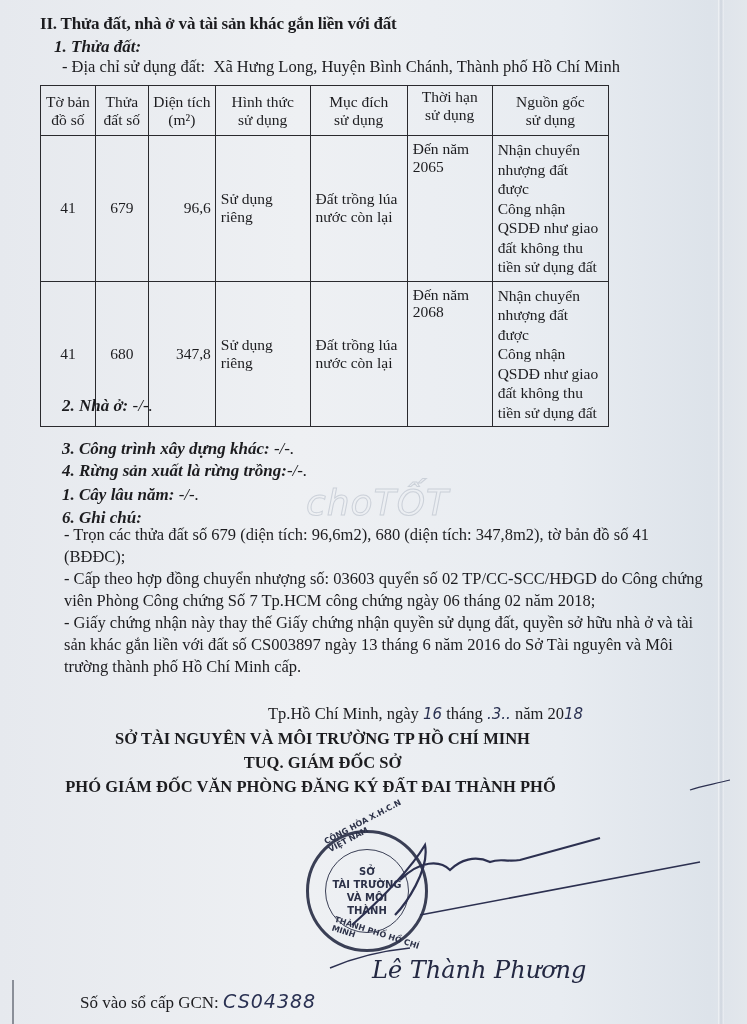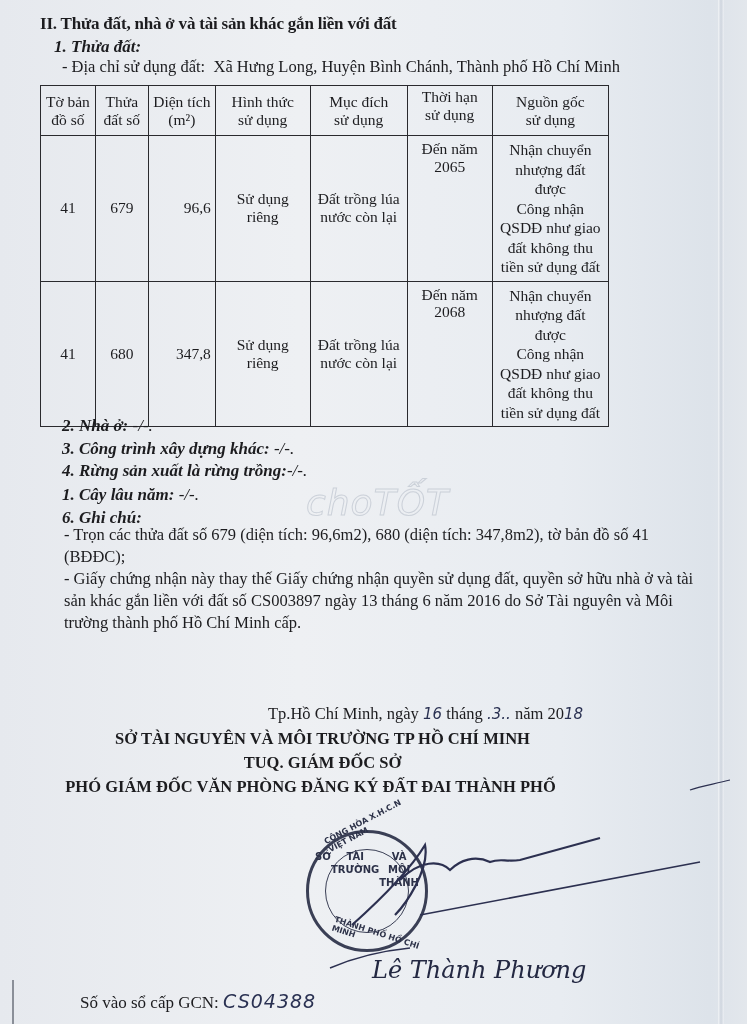--- a/index.html
+++ b/index.html
@@ -33,21 +33,21 @@
       border-collapse: collapse; font-size: 15.5px;
     }
     table.land th, table.land td {
       border: 1.3px solid #2a2a2e; vertical-align: top;
       font-weight: normal; line-height: 1.15;
     }
     table.land th { text-align: center; padding: 3px 2px; height: 50px; vertical-align: middle; }
     table.land td.mid { vertical-align: middle; }
     table.land td.center { text-align: center; }
     table.land td.right { text-align: right; padding-right: 4px; margin-left: 23px; }
-    table.land td.pad { padding: 4px 5px; text-align: center; }
+    table.land td.pad { padding: 4px 5px; }
     table.land tr.row { height: 133px; }
     .item {
       position: absolute; left: 62px; font-weight: bold; font-style: italic; font-size: 17px;
     }
     .item .val { font-weight: normal; font-style: italic; }
     .notes { position: absolute; left: 64px; top: 524px; width: 640px; font-size: 16.5px; line-height: 22px; }
     .watermark {
       position: absolute; left: 306px; top: 482px; font-size: 36px; font-style: italic;
       color: transparent; -webkit-text-stroke: 1px rgba(200,205,214,0.9); font-family: "DejaVu Sans", sans-serif;
       letter-spacing: 1px;
@@ -57,21 +57,21 @@
     .org { position: absolute; width: 645px; text-align: center; font-weight: bold; font-size: 16.5px; }
     .stamp {
       position: absolute; left: 306px; top: 830px; width: 122px; height: 122px;
       border: 3px solid #3a3f55; border-radius: 50%;
       color: #2c3148;
     }
     .stamp .inner {
       position: absolute; left: 16px; top: 16px; width: 84px; height: 84px;
       border: 1.5px solid #3a3f55; border-radius: 50%;
       font-family: "DejaVu Sans", sans-serif; font-size: 10px; text-align: center; font-weight: bold;
-      display: flex; flex-direction: row; justify-content: center; line-height: 13px;
+      display: flex; flex-direction: column; justify-content: center; line-height: 13px;
     }
     .stamp .ring { position: absolute; font-family: "DejaVu Sans", sans-serif; font-size: 8px; font-weight: bold; }
     .signer {
       position: absolute; left: 372px; top: 956px; font-size: 24px; font-style: italic;
       font-family: "DejaVu Serif", serif; color: #232842;
     }
     .gcn { position: absolute; left: 80px; top: 990px; font-size: 17px; }
     .gcn .hand { font-size: 19px; letter-spacing: 1px; }
     svg.sig { position: absolute; left: 0; top: 0; pointer-events: none; }
   </style>
@@ -128,30 +128,31 @@
       <td class="mid pad">Sử dụng riêng</td>
       <td class="mid pad"><span>Đất trồng lúa</span><br><span>nước còn lại</span></td>
       <td class="pad"><span>Đến năm</span><br><span>2068</span></td>
       <td class="pad" style="line-height:19.5px">
         <span>Nhận chuyển</span><br><span>nhượng đất được</span><br><span>Công nhận</span><br><span>QSDĐ như giao</span><br><span>đất không thu</span><br><span>tiền sử dụng đất</span>
       </td>
     </tr>
   </tbody>
 </table>
 
-<div class="item" style="top:416px"><span>2. Nhà ở:</span><span class="val"> -/-.</span></div>
+<div class="item" style="top:396px"><span>2. Nhà ở:</span><span class="val"> -/-.</span></div>
 <div class="item" style="top:439px"><span>3. Công trình xây dựng khác:</span><span class="val"> -/-.</span></div>
 <div class="item" style="top:461px"><span>4. Rừng sản xuất là rừng trồng:</span><span class="val">-/-.</span></div>
 <div class="item" style="top:485px"><span>1. Cây lâu năm:</span><span class="val"> -/-.</span></div>
 <div class="item" style="top:508px"><span>6. Ghi chú:</span></div>
 
 <div class="watermark">choTỐT</div>
 
 <div class="notes">
   <div>- Trọn các thửa đất số 679 (diện tích: 96,6m2), 680 (diện tích: 347,8m2), tờ bản đồ số 41 (BĐĐC);</div>
+  <div>- Cấp theo hợp đồng chuyển nhượng số: 03603 quyển số 02 TP/CC-SCC/HĐGD do Công chứng viên Phòng Công chứng Số 7 Tp.HCM công chứng ngày 06 tháng 02 năm 2018;</div>
   <div>- Giấy chứng nhận này thay thế Giấy chứng nhận quyền sử dụng đất, quyền sở hữu nhà ở và tài sản khác gắn liền với đất số CS003897 ngày 13 tháng 6 năm 2016 do Sở Tài nguyên và Môi trường thành phố Hồ Chí Minh cấp.</div>
 </div>
 
 <div class="date-line">
   <span>Tp.Hồ Chí Minh, ngày</span>
   <span class="hand">16</span>
   <span>tháng</span>
   <span class="hand">.3..</span>
   <span>năm 20</span><span class="hand">18</span>
 </div>

